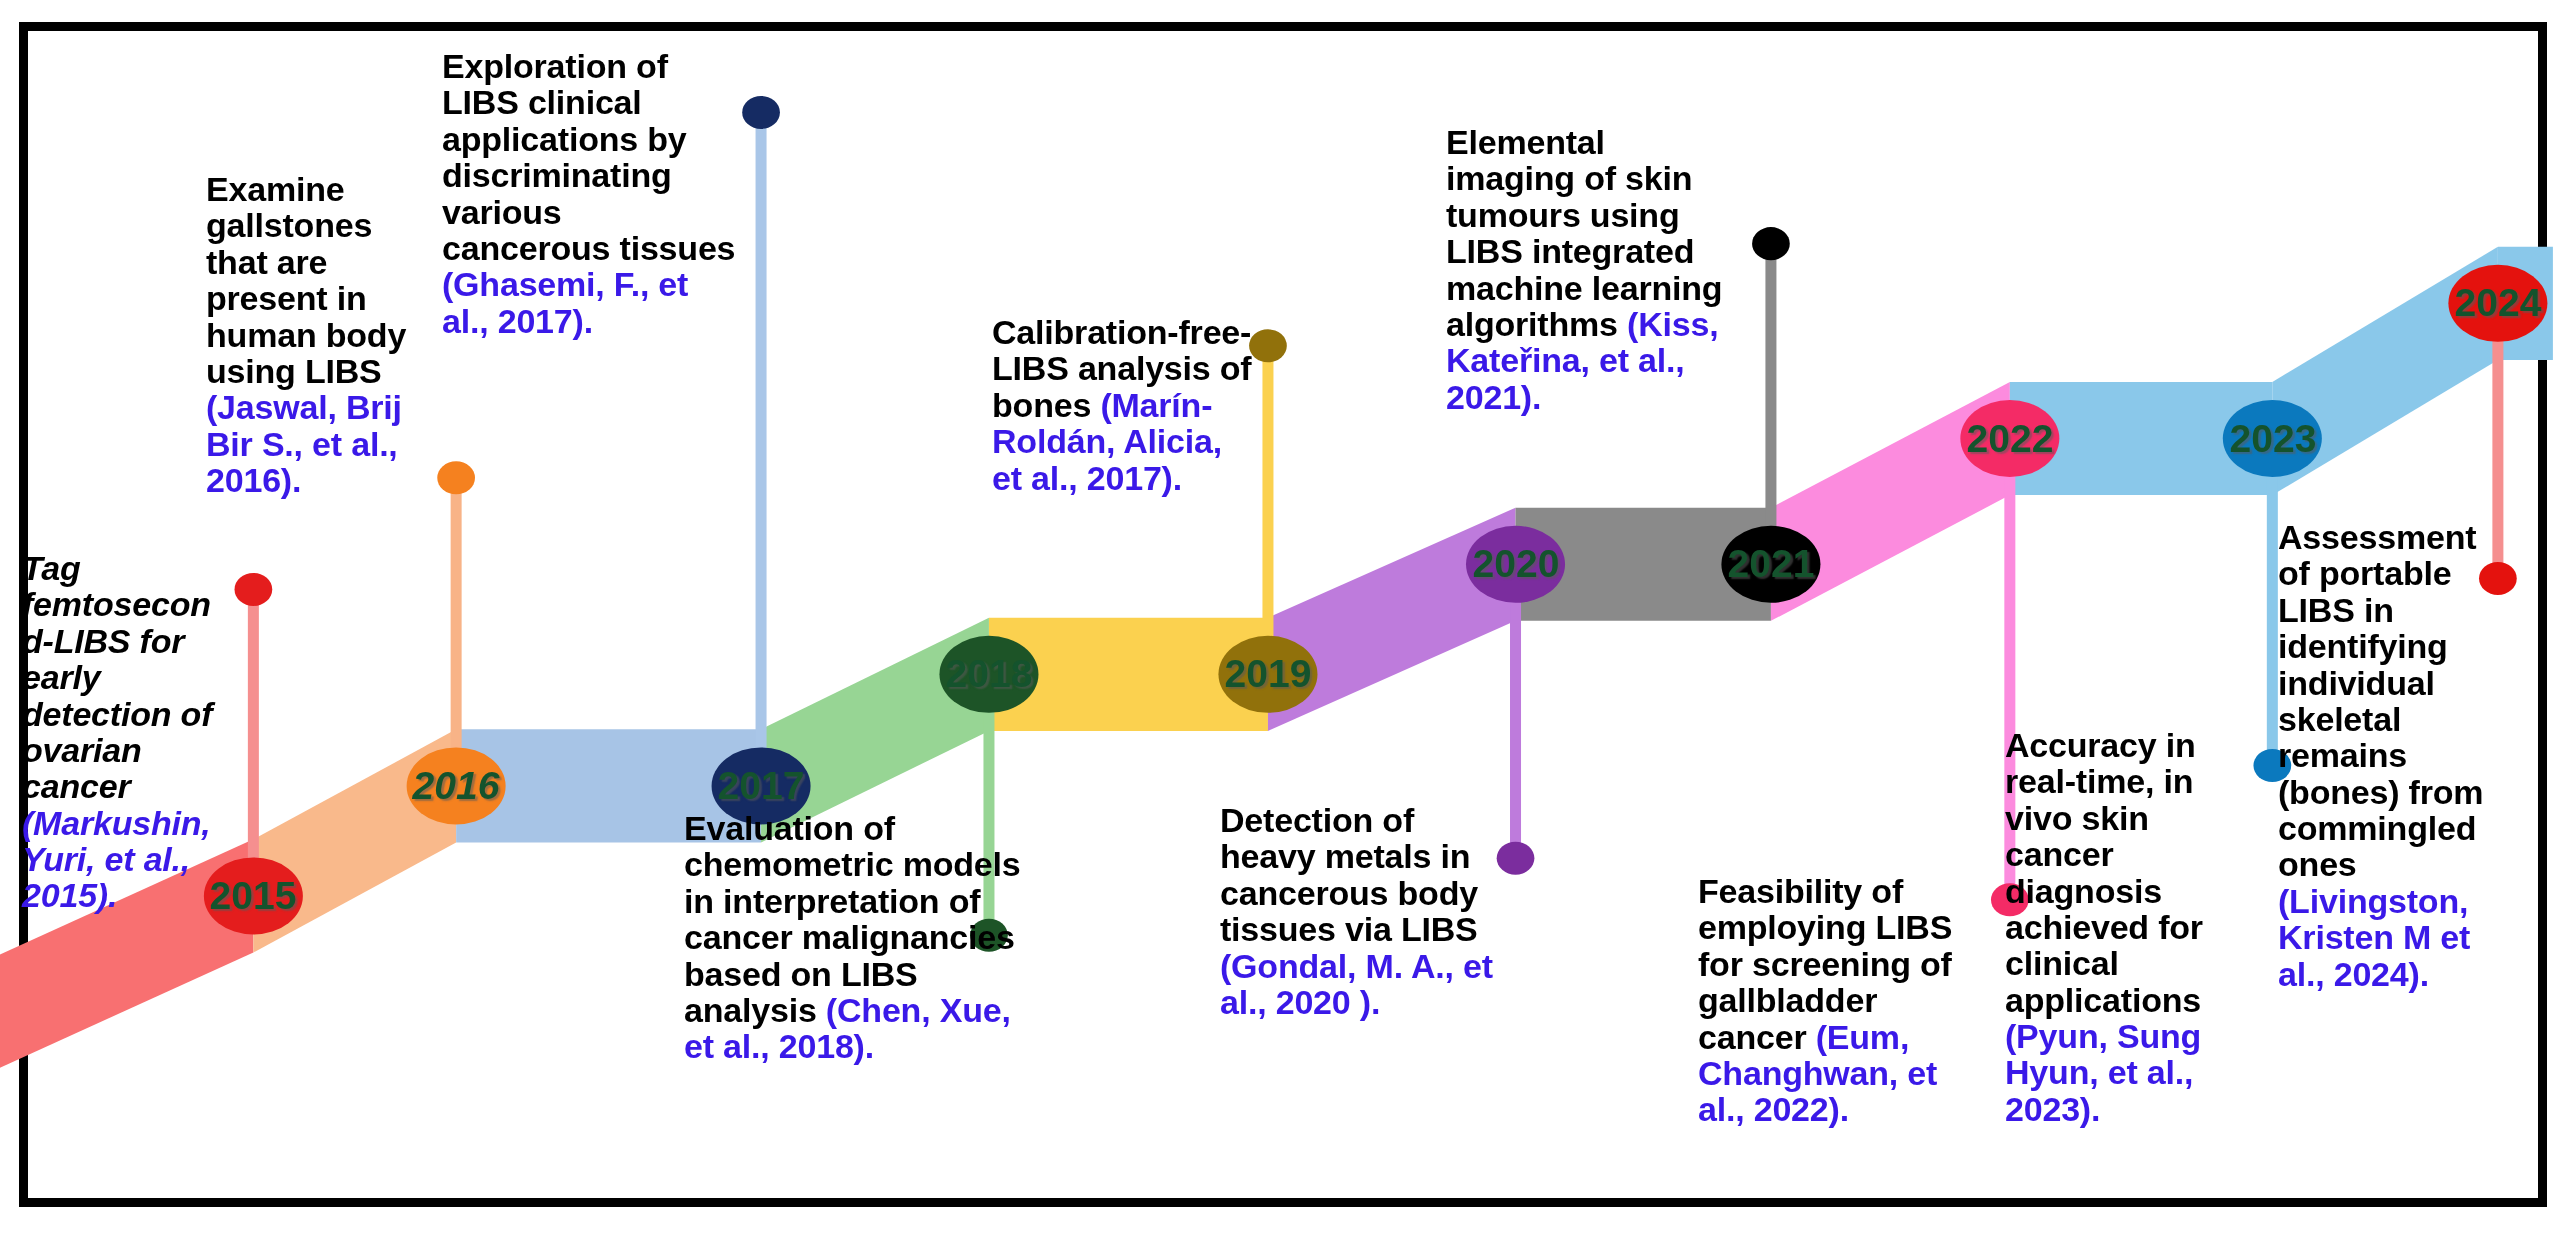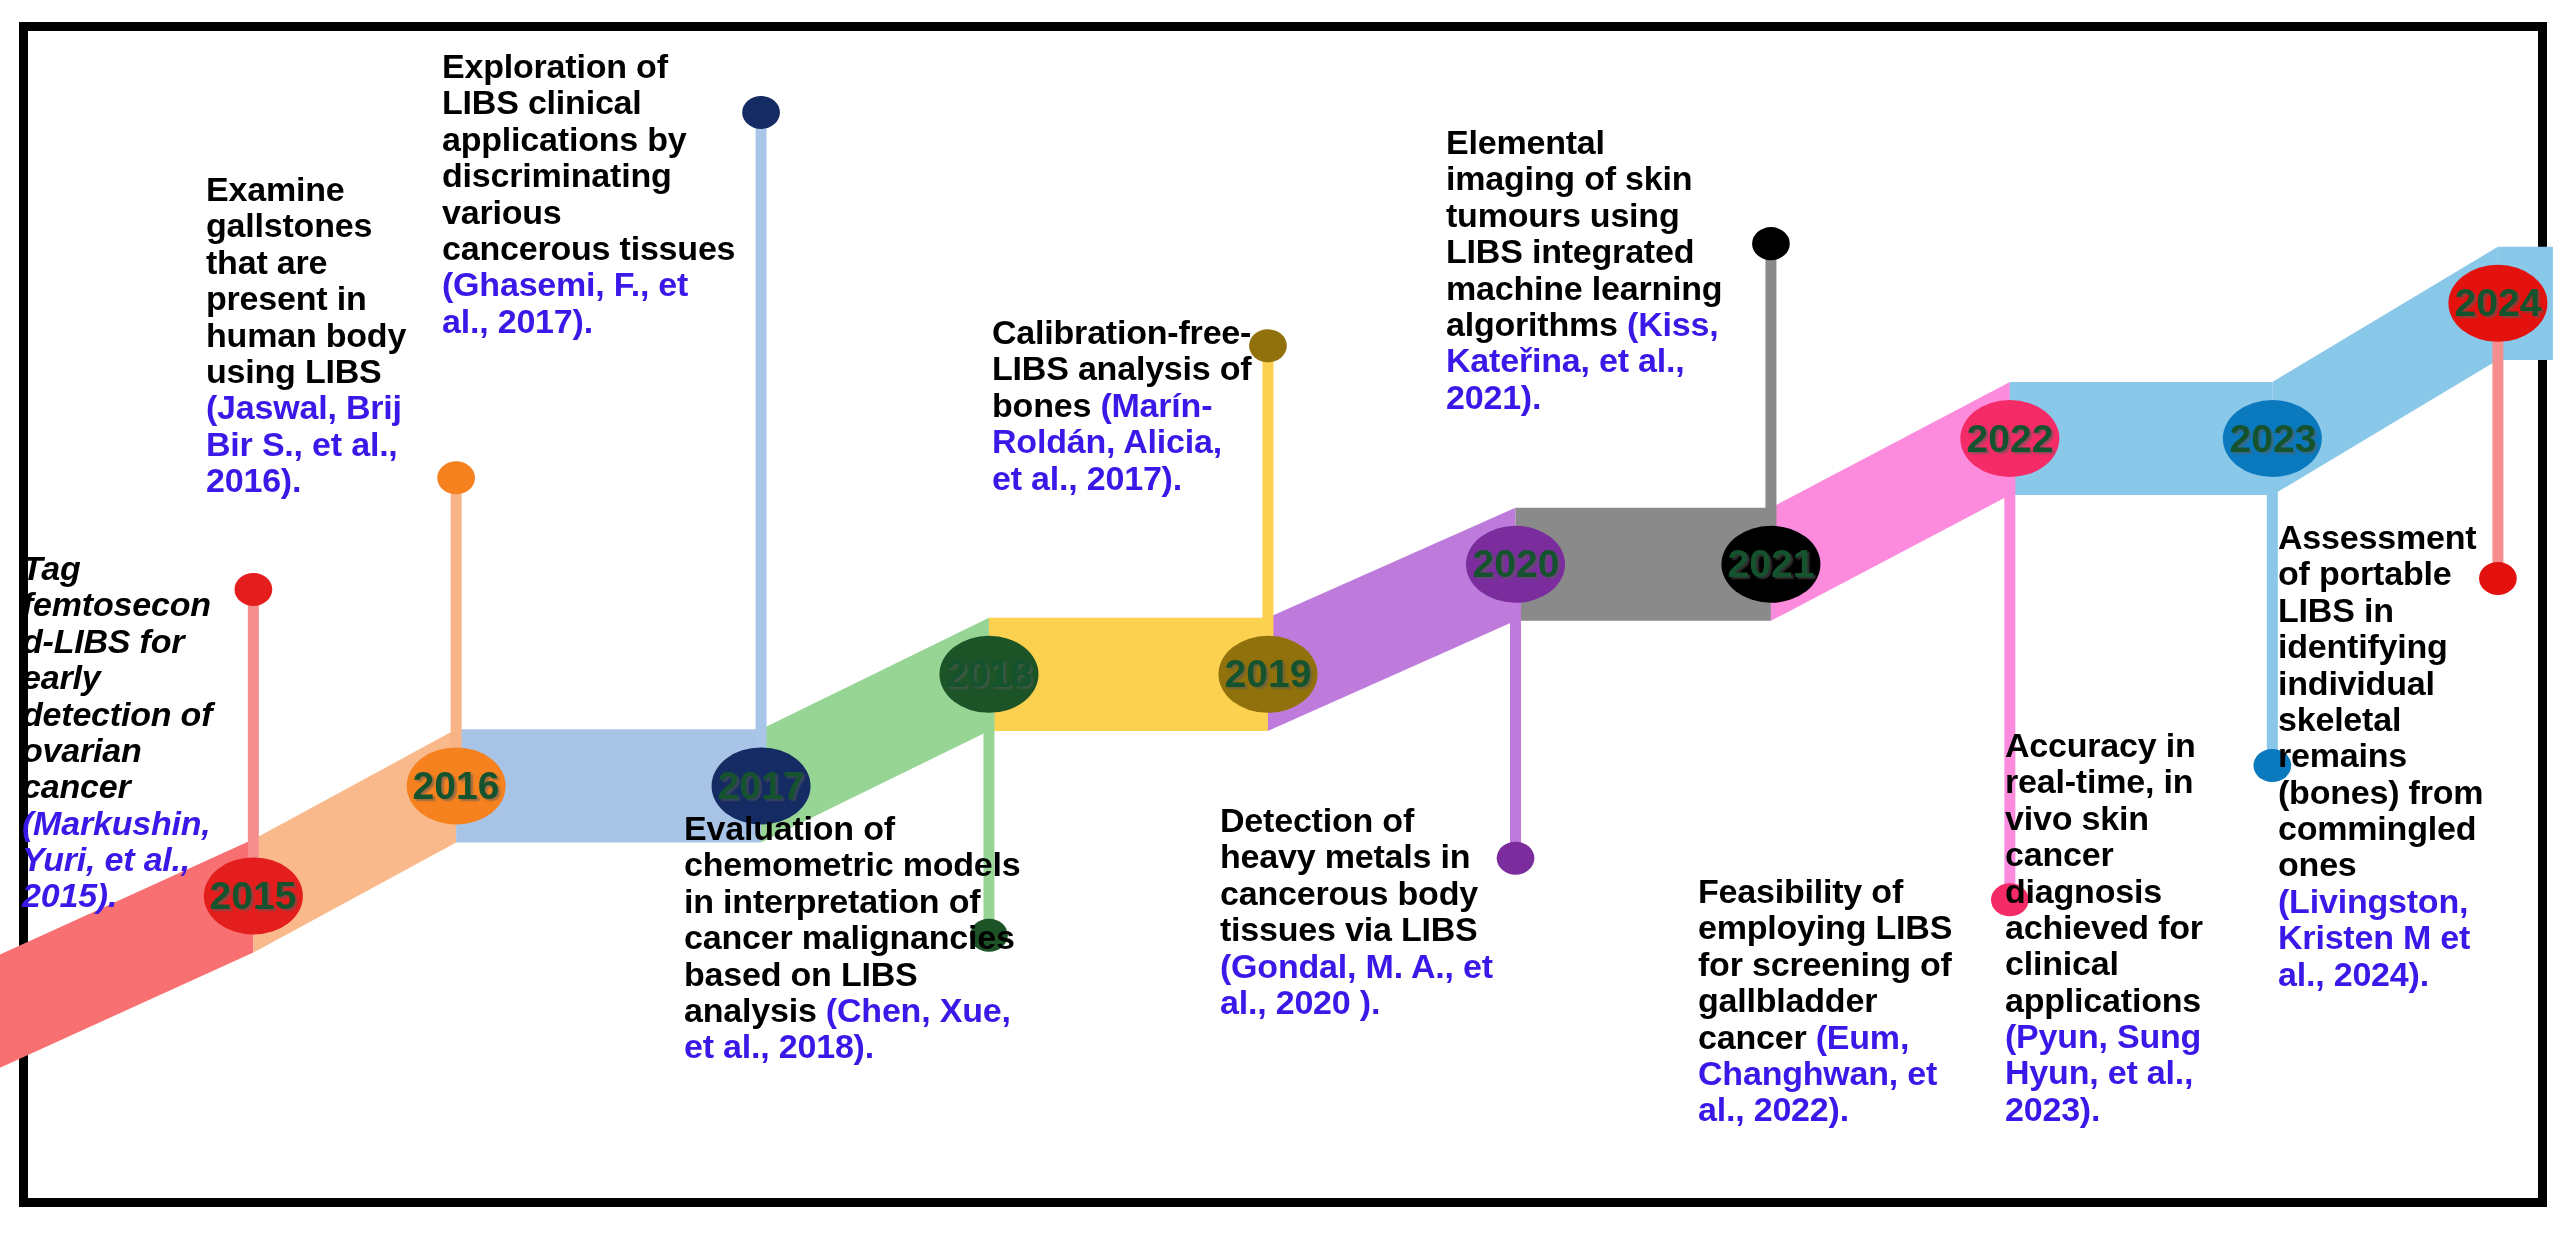--- a/index.html
+++ b/index.html
@@ -83,21 +83,21 @@
       <ellipse cx="1258" cy="858" rx="63" ry="49" fill="#1D5427"></ellipse>
       <ellipse cx="1613" cy="858" rx="63" ry="49" fill="#91710B"></ellipse>
       <ellipse cx="1928" cy="718" rx="63" ry="49" fill="#7B2D9E"></ellipse>
       <ellipse cx="2253" cy="718" rx="63" ry="49" fill="#000000"></ellipse>
       <ellipse cx="2557" cy="558" rx="63" ry="49" fill="#F42B66"></ellipse>
       <ellipse cx="2891" cy="558" rx="63" ry="49" fill="#0B79BE"></ellipse>
       <ellipse cx="3178" cy="386" rx="63" ry="49" fill="#E4120E"></ellipse>
     </svg>
   <div id="text-layer">
       <div class="yearlbl" style="left: 253px; top: 896px; font-size: 39px;">2015</div>
-      <div class="yearlbl" style="left: 456px; top: 786px; font-size: 39px;">2016</div>
+      <div class="yearlbl" style="left: 456px; top: 786px; font-size: 39px; font-style: italic;">2016</div>
       <div class="yearlbl" style="left: 761px; top: 786px; font-size: 39px;">2017</div>
       <div class="yearlbl" style="left: 989px; top: 674px; font-size: 39px;">2018</div>
       <div class="yearlbl" style="left: 1268px; top: 674px; font-size: 39px;">2019</div>
       <div class="yearlbl" style="left: 1516px; top: 564px; font-size: 39px; text-align: center;">2020</div>
       <div class="yearlbl" style="left: 1771px; top: 564px; font-size: 39px;">2021</div>
       <div class="yearlbl" style="left: 2010px; top: 439px; font-size: 39px;">2022</div>
       <div class="yearlbl" style="left: 2273px; top: 439px; font-size: 39px;">2023</div>
       <div class="yearlbl" style="left: 2498px; top: 303px; font-size: 39px;">2024</div>
       <div class="tbox" style="left: 22px; top: 550px; width: 197px; font-size: 34px; font-style: italic;"><span>Tag femtosecond-LIBS for early detection of ovarian cancer </span><span class="cite">(Markushin, Yuri, et al., 2015).</span></div>
       <div class="tbox" style="left: 206px; top: 171px; width: 236px; font-size: 34px;"><span>Examine gallstones that are present in human body using LIBS </span><span class="cite">(Jaswal, Brij Bir S., et al., 2016).</span></div>

